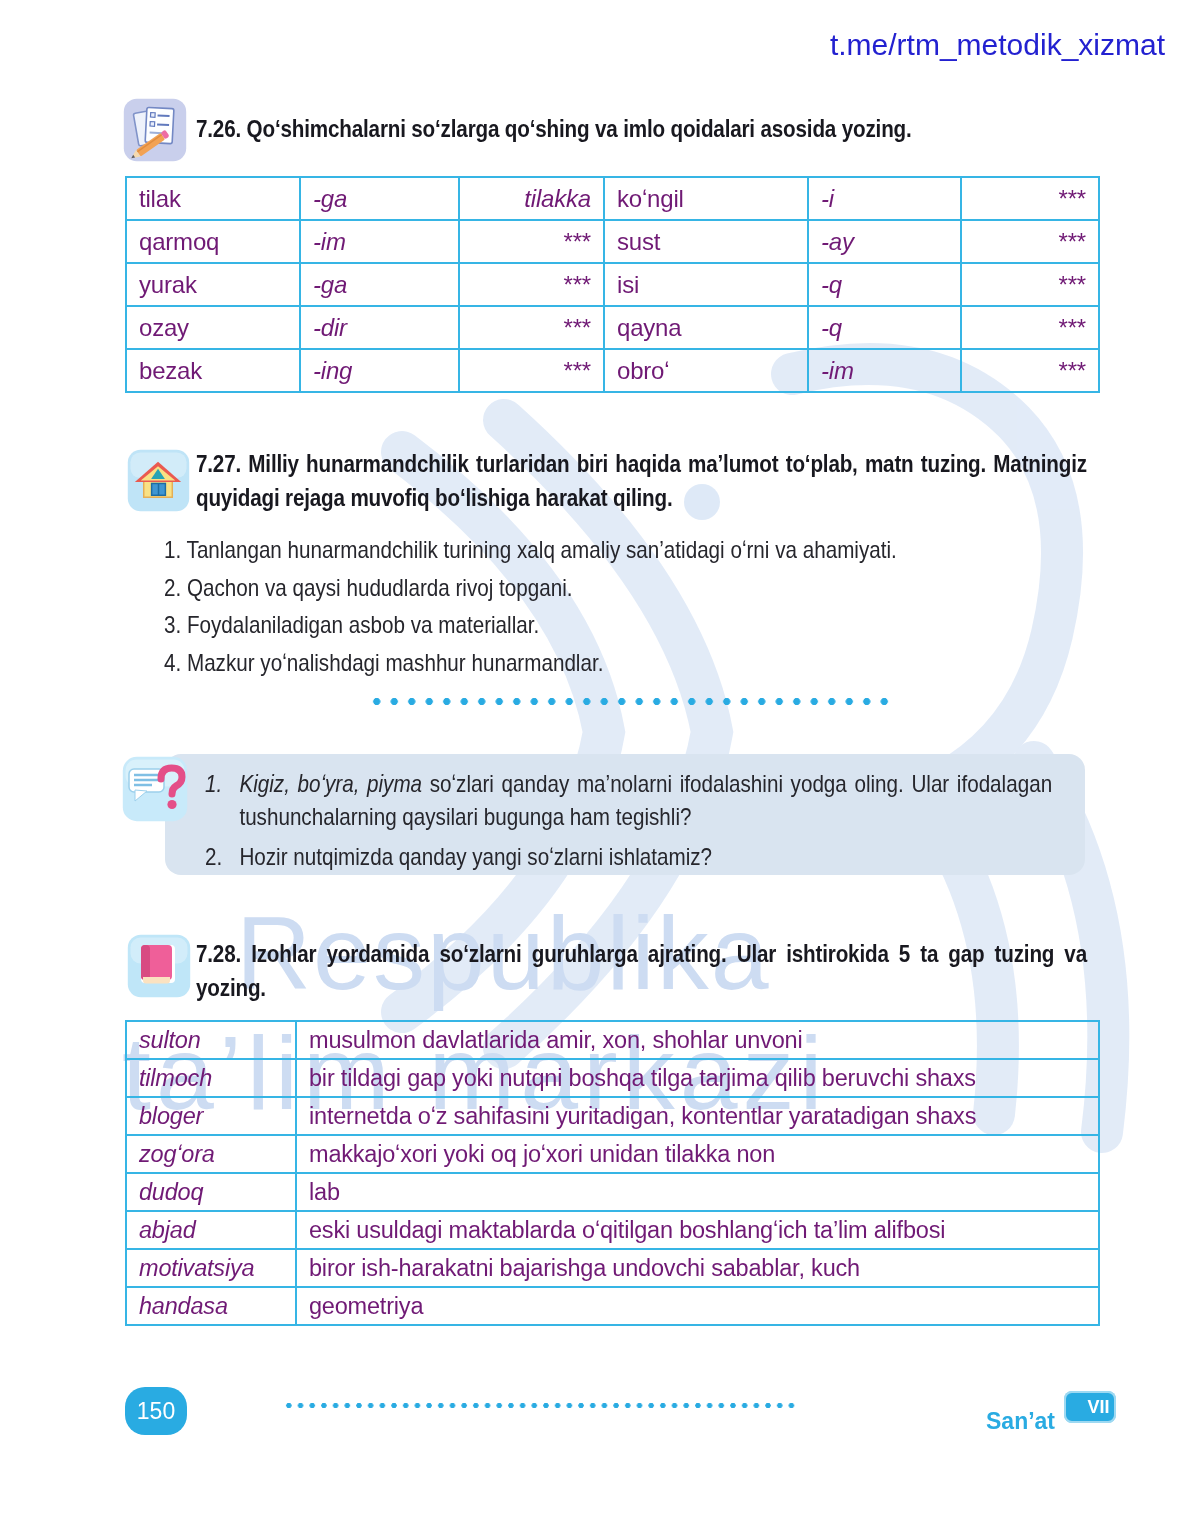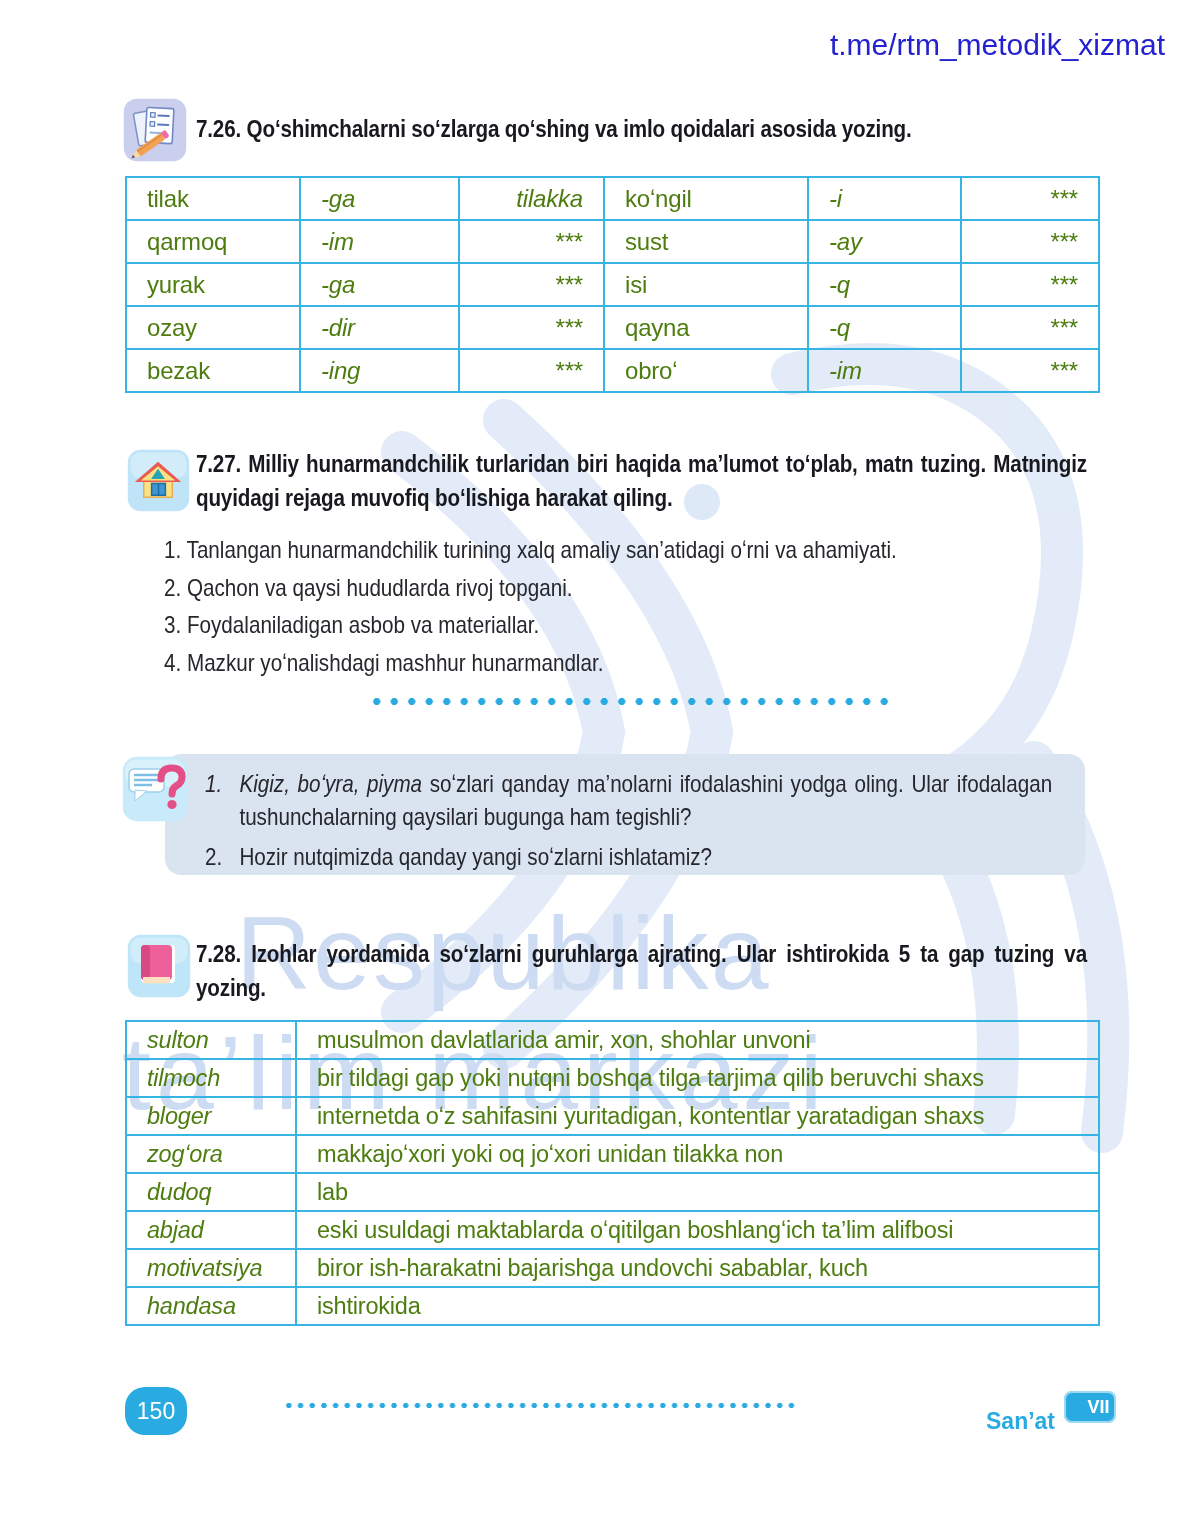--- a/index.html
+++ b/index.html
@@ -16,22 +16,22 @@
   .wm2{left:122px;top:1014px;letter-spacing:5px;}
   .bird{left:372px;top:332px;z-index:0;}
   
   .sec-title{position:absolute;font-weight:700;font-size:24px;color:#18181f;line-height:34px;z-index:1;letter-spacing:-0.2px;}
   .t726{left:196px;top:112px;white-space:nowrap;}
   .t727{left:196px;top:447px;width:1036px;text-align:justify;}
   .t728{left:196px;top:937px;width:1036px;text-align:justify;}
   .icon{z-index:2;}
   
   .etable{position:absolute;border-collapse:collapse;table-layout:fixed;z-index:1;background:transparent;}
-  .etable td{border:2px solid #36b5e5;font-size:24px;color:#4d7c0f;vertical-align:middle;
-             padding:0 20px;white-space:nowrap;overflow:hidden;letter-spacing:-0.2px;}
+  .etable td{border:2px solid #36b5e5;font-size:24px;color:#701a75;vertical-align:middle;
+             padding:0 12px;white-space:nowrap;overflow:hidden;letter-spacing:-0.2px;}
   .t1{left:125px;top:176px;width:973px;}
   .t1 td{height:41px;}
   .t2{left:125px;top:1020px;width:973px;}
   .t2 td{height:36px;font-size:23.5px;}
   .cen{text-align:right;}
   
   .plan{left:164px;top:531px;font-size:24px;line-height:37.5px;white-space:nowrap;z-index:1;}
   
   .dots-mid{left:368px;top:697px;width:526px;height:9px;z-index:1;
     background-image:radial-gradient(circle,#29abe2 0,#29abe2 3.3px,rgba(41,171,226,0) 3.9px);
@@ -242,21 +242,21 @@
       <tr>
         <td class="it">abjad</td>
         <td>eski usuldagi maktablarda oʻqitilgan boshlangʻich ta’lim alifbosi</td>
       </tr>
       <tr>
         <td class="it">motivatsiya</td>
         <td>biror ish-harakatni bajarishga undovchi sabablar, kuch</td>
       </tr>
       <tr>
         <td class="it">handasa</td>
-        <td>ishtirokida</td>
+        <td>geometriya</td>
       </tr>
     </tbody>
   </table>
 
   <div class="abs pill">150</div>
   <div class="abs dots-foot"></div>
   <div class="abs subject">San’at</div>
   <div class="abs grade">VII</div>
 
 </div>

